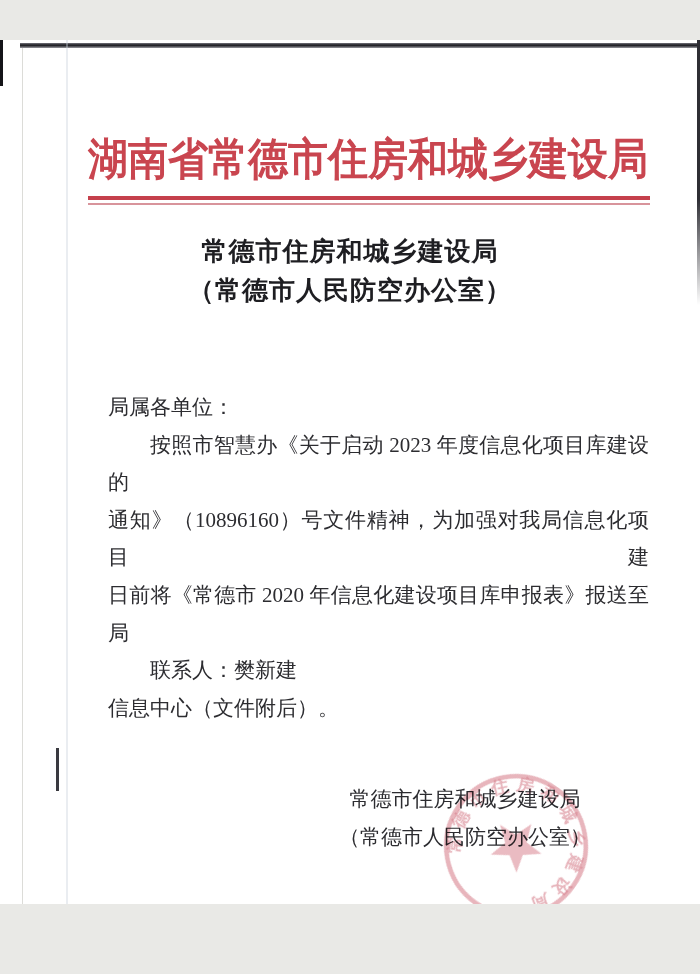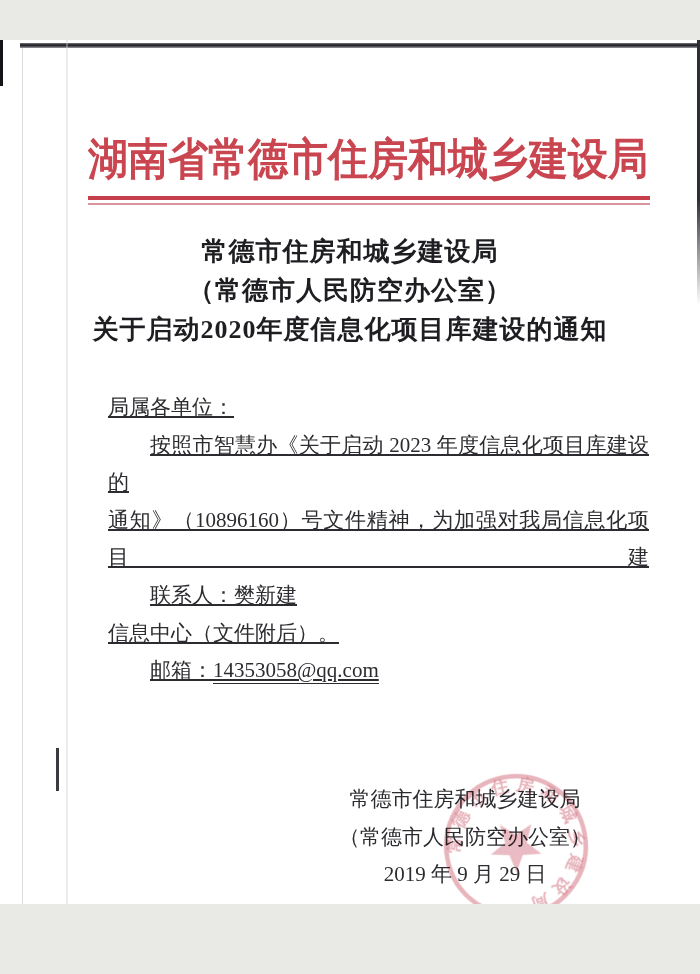--- a/index.html
+++ b/index.html
@@ -25,21 +25,21 @@
   .rule-top-thick{position:absolute;left:88px;width:562px;top:156px;height:4px;background:#c5404c;}
   .rule-top-thin{position:absolute;left:88px;width:562px;top:163px;height:2px;background:#d8949b;}
 
   
   .title-block{position:absolute;left:50px;width:600px;top:192px;text-align:center;
     font-size:26px;font-weight:700;color:#1e1e22;line-height:39px;letter-spacing:1px;white-space:nowrap;}
 
   
   .body-block{position:absolute;left:108px;width:541px;top:349px;
     font-size:21px;line-height:37.6px;color:#2c2c30;}
-  .body-line{white-space:nowrap;text-decoration:underline;}
+  .body-line{white-space:nowrap;}
   .just{white-space:normal;text-align:justify;text-align-last:justify;}
   .indent{padding-left:42px;}
   .indent.just{padding-left:0;text-indent:42px;}
   .email-underline{border-bottom:1.5px solid #2c2c30;padding-bottom:1px;}
 
   
   .signature-block{position:absolute;left:330px;width:270px;top:741px;text-align:center;
     font-size:21px;line-height:37.5px;color:#2c2c30;white-space:nowrap;}
 
   
@@ -62,38 +62,34 @@
   <div class="paper-fold-line"></div>
   <div class="scan-dash"></div>
 
   <div class="letterhead">湖南省常德市住房和城乡建设局</div>
   <div class="rule-top-thick"></div>
   <div class="rule-top-thin"></div>
 
   <div class="title-block">
     <div>常德市住房和城乡建设局</div>
     <div>（常德市人民防空办公室）</div>
-    <div>关于启动2020年度信息化项目库建设的通知</div>
   </div>
 
   <div class="body-block">
     <div class="body-line">局属各单位：</div>
     <div class="body-line just indent">按照市智慧办《关于启动 2023 年度信息化项目库建设的</div>
     <div class="body-line just">通知》（10896160）号文件精神，为加强对我局信息化项目建</div>
+    <div class="body-line just">日前将《常德市 2020 年信息化建设项目库申报表》报送至局</div>
     <div class="body-line indent">联系人：樊新建</div>
     <div class="body-line">信息中心（文件附后）。</div>
-    <div class="body-line indent">
-      <span>邮箱：</span><span class="email-underline">14353058@qq.com</span>
-    </div>
   </div>
 
   <div class="signature-block">
     <div>常德市住房和城乡建设局</div>
     <div>（常德市人民防空办公室）</div>
-    <div>2019 年 9 月 29 日</div>
   </div>
 
   <svg class="seal" viewBox="0 0 160 160">
     <defs>
       <path id="sealRing" d="M 41.8,118.2 A 54,54 0 1 1 118.2,118.2" fill="none"></path>
     </defs>
     <circle cx="80" cy="80" r="68" fill="none" stroke="#cf6877" stroke-width="4.5" opacity="0.6"></circle>
     <path d="M80,54 L86.5,71.1 L104.7,72 L90.5,83.4 L95.3,101 L80,91 L64.7,101 L69.5,83.4 L55.3,72 L73.5,71.1 Z" fill="#cf6877" opacity="0.55"></path>
     <text font-size="17" font-weight="700" fill="#cf6877" opacity="0.62" letter-spacing="6" font-family="Liberation Serif, DejaVu Serif, serif">
       <textPath href="#sealRing" startOffset="2">常德市住房和城乡建设局</textPath>

